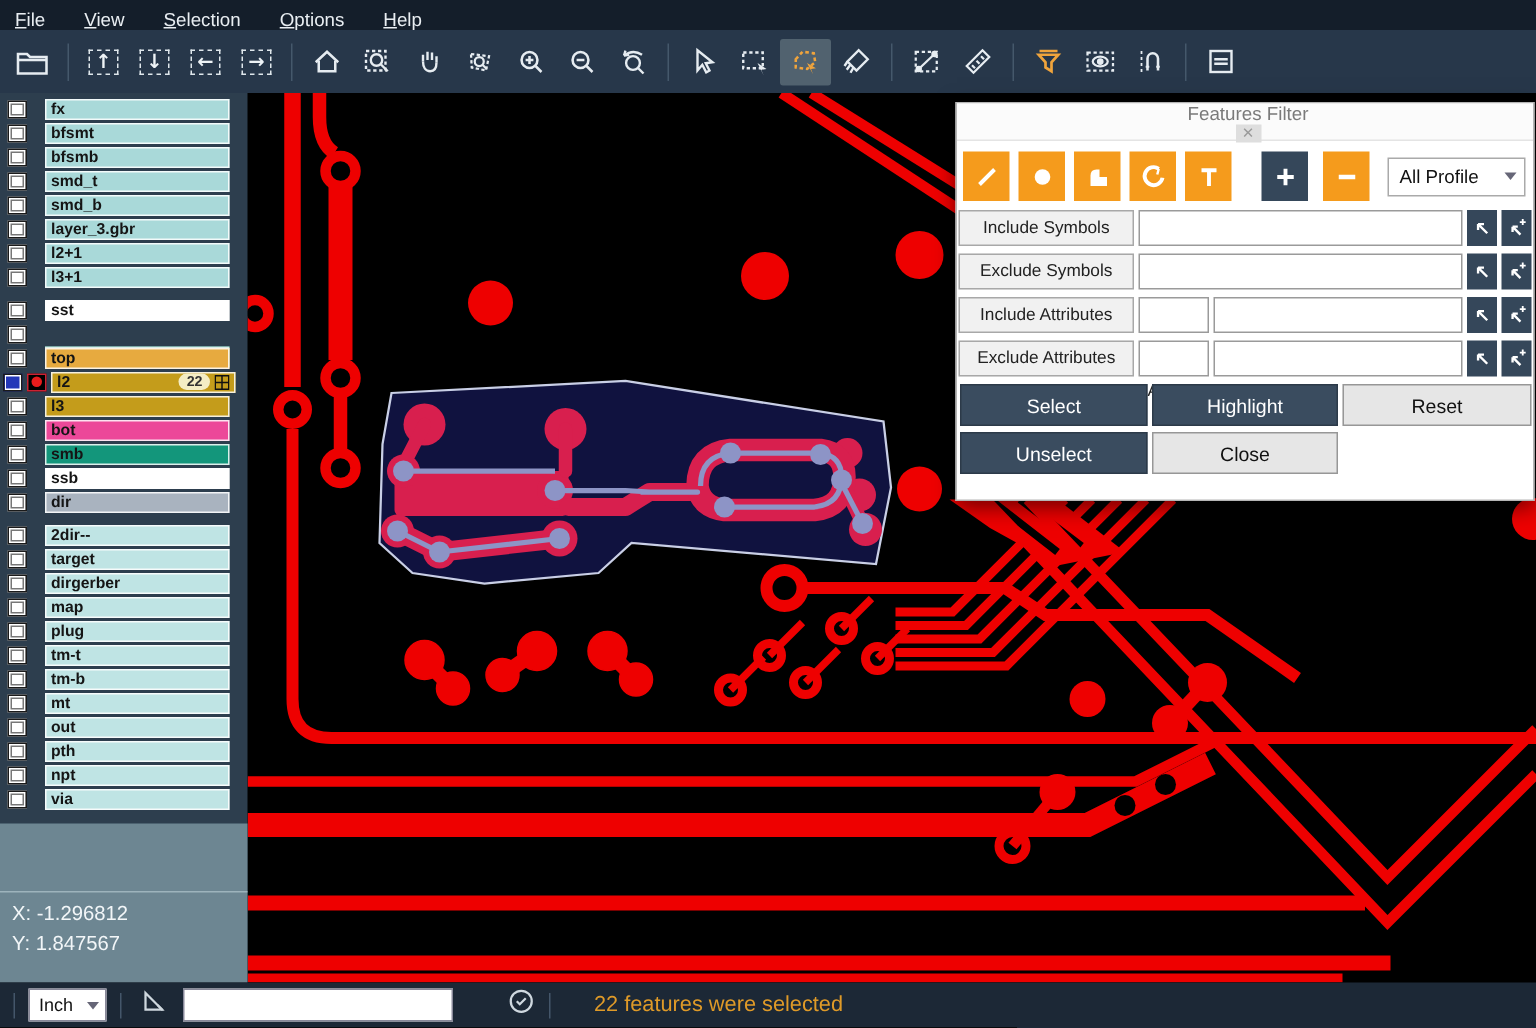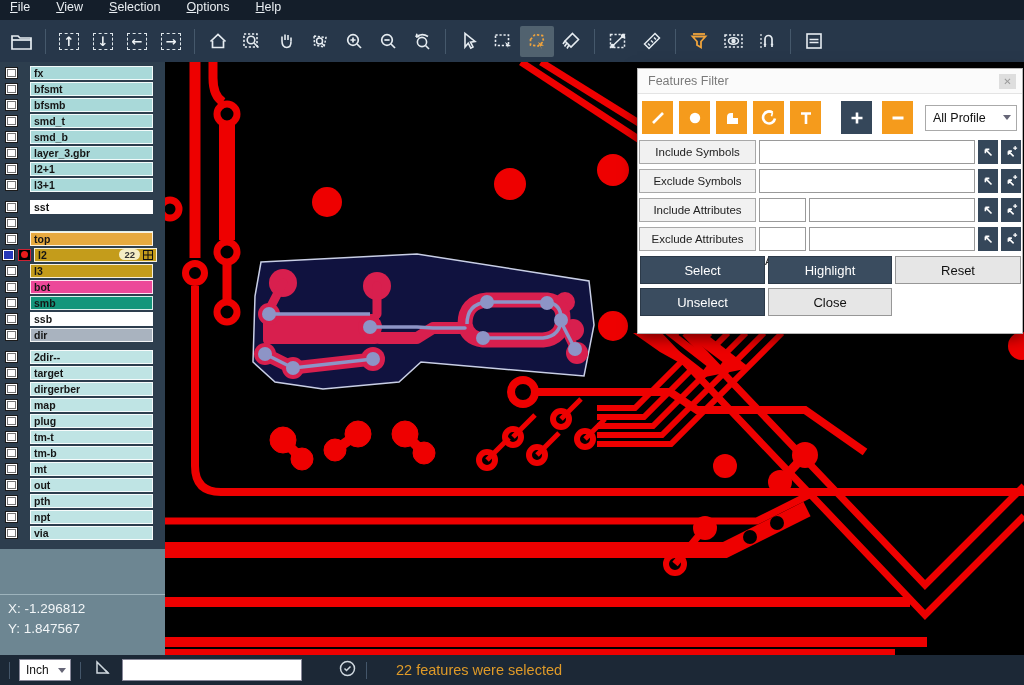--- a/index.html
+++ b/index.html
@@ -2,21 +2,21 @@
 <html><head>
 <meta charset="utf-8">
 <style>
   * { margin:0; padding:0; box-sizing:border-box; }
   html,body { width:1024px; height:685px; overflow:hidden; }
   body { font-family:"Liberation Sans", sans-serif; background:#000; position:relative; }
   .app { position:absolute; inset:0; }
 
   
   .menubar { position:absolute; left:0; top:0; width:1024px; height:20px;
-    background:#141e2a; display:flex; align-items:flex-start; gap:26px; padding-left:10px; }
+    background:#141e2a; display:flex; align-items:flex-end; gap:26px; padding-left:10px; }
   .menubar .mitem { color:#e9eef2; font-size:12.5px; display:inline-block; cursor:default; }
   .menubar .mitem::first-letter { text-decoration:underline; }
 
   
   .toolbar { position:absolute; left:0; top:20px; width:1024px; height:42px;
     background:#27374a; display:flex; align-items:center; padding:0 5px; }
   .tbtn { width:34px; height:31px; display:flex; align-items:center; justify-content:center;
     border-radius:2px; flex:none; }
   .tbtn svg { display:block; }
   .tbtn.active { background:#51626f; }
@@ -55,21 +55,21 @@
   .coordpanel .cy { position:absolute; left:8px; top:72px; color:#f2f6f8; font-size:13.5px; }
 
   
   .canvas { position:absolute; left:165px; top:62px; width:859px; height:593px; background:#000; }
   .canvas svg { display:block; }
 
   
   .dialog { position:absolute; left:637px; top:68px; width:386px; height:266px; background:#fff;
     border:1px solid #b5b5b5; box-shadow:0 4px 14px rgba(0,0,0,.55); }
   .dtitle { height:25px; background:#fbfbfb; border-bottom:1px solid #e4e4e4; display:flex;
-    align-items:center; padding:0 6px 0 10px; }
+    align-items:center; padding:0 6px 0 10px;flex-direction:column; }
   .dtitle .ttext { flex:1; color:#7a7a7a; font-size:12.5px; }
   .dclose { width:17px; height:15px; background:#dedede; color:#9a9a9a; font-size:10px;
     display:flex; align-items:center; justify-content:center; }
   .dtools { display:flex; align-items:center; padding:7px 5px 6px 4px; }
   .obtn { width:31px; height:33px; background:#f59b1c; margin-right:6px; display:flex;
     align-items:center; justify-content:center; flex:none; }
   .obtn.navy { background:#35475a; margin-left:14px; }
   .obtn.minus { margin-left:4px; }
   .profileselect { margin-left:auto; width:92px; height:26px; border:1px solid #aaa; background:#fff;
     display:flex; align-items:center; justify-content:space-between; padding:0 5px 0 7px; }

